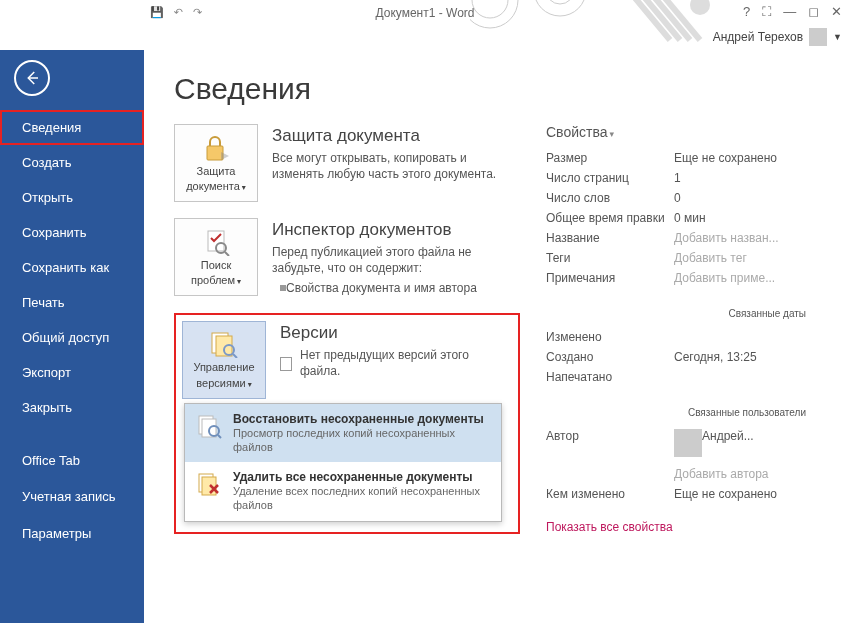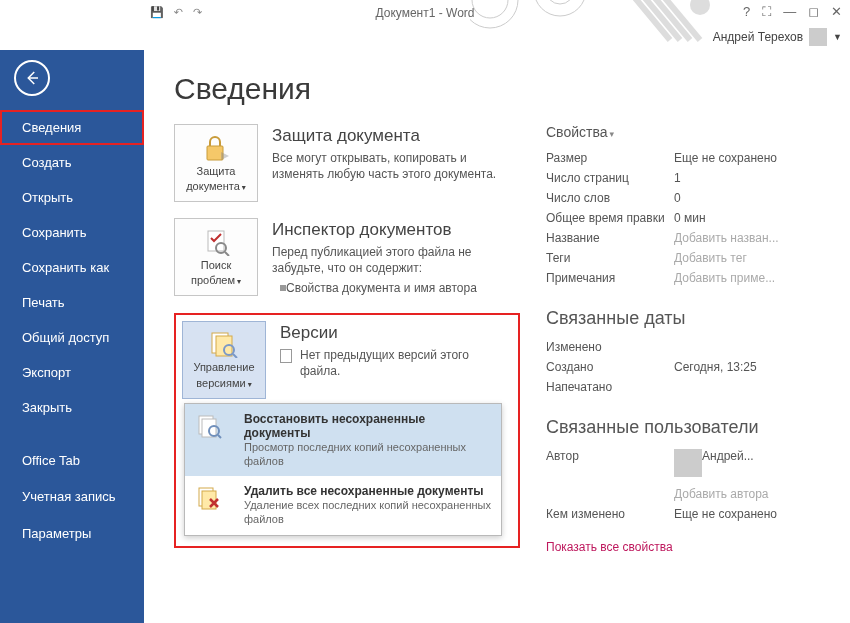--- a/index.html
+++ b/index.html
@@ -38,33 +38,33 @@
   .sec-head { font-size: 17px; color: #444; margin-bottom: 4px; }
   .sec-text { font-size: 12px; color: #555; line-height: 1.35; }
   .sec-text .bullet-row { display:flex; margin-top:4px; padding-left:8px;text-align:right;}
   .bullet { width:6px; height:6px; background:#999; margin-top:5px; flex-shrink:0;}
 
   .versions-box { border: 2px solid #e62222; padding: 6px 6px 10px 6px; position: relative; }
   .versions-box .section { margin-bottom: 6px; }
   .versions-box .sec-btn { background: #d7e2f2; border-color: #9fb5d6; }
 
   .popup { border: 1px solid #b9b9b9; background: #fff; box-shadow: 0 2px 6px rgba(0,0,0,0.2); width: 318px; margin-top: -2px; margin-left: 2px; }
-  .popup-item { display: flex; gap: 21px; padding: 8px 10px; cursor: pointer; }
+  .popup-item { display: flex; gap: 10px; padding: 8px 10px; cursor: pointer; }
   .popup-item.hl { background: #cfe0f0; }
   .popup-item .pi-icon { width: 28px; height: 28px; flex-shrink: 0; display:flex; align-items:center; justify-content:center; }
   .popup-item .pi-title { font-weight: bold; font-size: 12px; color: #333; }
   .popup-item .pi-sub { font-size: 11px; color: #666; line-height:1.3; }
 
   .props-head { font-size: 14px; color: #555; margin-bottom: 8px; cursor:pointer; }
   .props-head .drop { font-size:9px; margin-left:2px; color:#888; }
   .prop-row { display: flex; padding: 3px 0; font-size: 12px; }
   .prop-label { width: 128px; color: #555; }
   .prop-value { color: #555; }
   .prop-value.placeholder { color: #aaa; cursor: pointer; }
-  .rsection-head { font-size: 18px; color: #555; margin: 20px 0 8px 0; }
+  .rsection-head { font-size: 10px; color: #555; margin: 20px 0 8px 0; text-align: right; }
   .author-block { display:flex; align-items:flex-start; }
   .author-block .av { width:28px; height:28px; background:#ccc; }
   .linkish { color:#be185d; cursor:pointer; font-size:12px; }
   .show-all { margin-top:16px; }
 
   .doc-null { width:12px; height:14px; border:1px solid #999; display:inline-block; flex-shrink:0; margin-top:2px; }
 </style>
 </head>
 <body>
 
@@ -184,21 +184,21 @@
                     <rect x="8" y="6" width="16" height="20" fill="#ffe9a8" stroke="#d4a94a"></rect>
                     <circle cx="21" cy="20" r="5" fill="none" stroke="#7a98c7" stroke-width="2"></circle>
                     <path d="M25 24 l4 4" stroke="#7a98c7" stroke-width="2"></path>
                   </svg>
               </span>
               <div><span>Управление</span></div>
               <div><span>версиями</span><span class="drop">▾</span></div>
             </div>
             <div class="sec-body">
               <div class="sec-head">Версии</div>
-              <div class="sec-text" style="display:flex; gap:8px;">
+              <div class="sec-text" style="display:flex; gap:8px;align-items:center;">
                 <span class="doc-null"></span>
                 <span>Нет предыдущих версий этого файла.</span>
               </div>
             </div>
           </div>
 
           <div class="popup">
             <div class="popup-item hl">
               <span class="pi-icon">
                 <svg width="26" height="26" viewBox="0 0 26 26">

